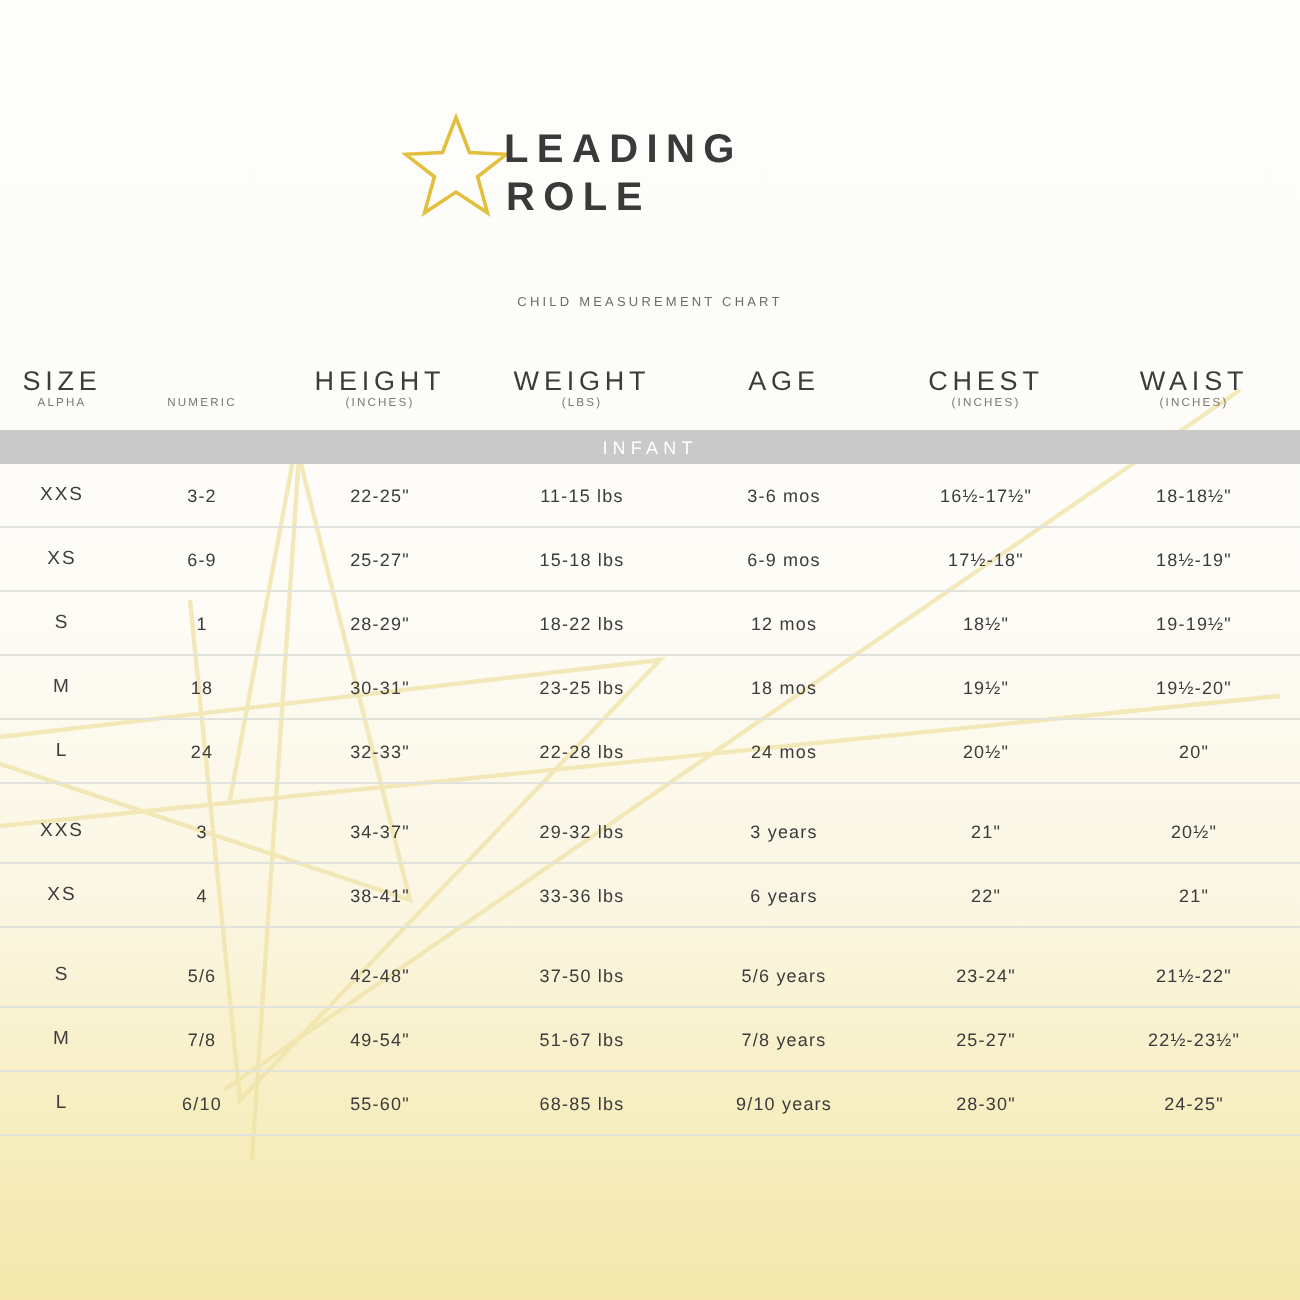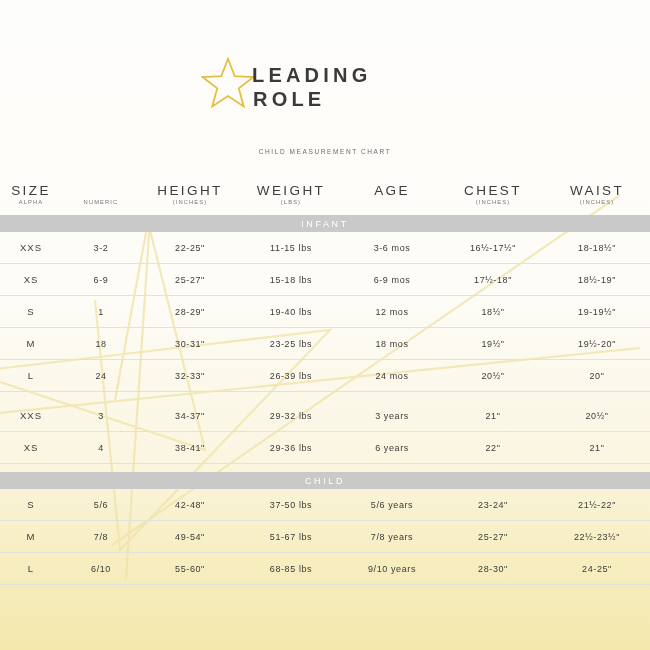--- a/index.html
+++ b/index.html
@@ -219,39 +219,39 @@
           <td>25-27"</td>
           <td>15-18 lbs</td>
           <td>6-9 mos</td>
           <td>17½-18"</td>
           <td>18½-19"</td>
         </tr>
         <tr class="data-row">
           <td class="alpha">S</td>
           <td>1</td>
           <td>28-29"</td>
-          <td>19-40 lbs</td>
+          <td>18-22 lbs</td>
           <td>12 mos</td>
           <td>18½"</td>
           <td>19-19½"</td>
         </tr>
         <tr class="data-row">
           <td class="alpha">M</td>
           <td>18</td>
           <td>30-31"</td>
           <td>23-25 lbs</td>
           <td>18 mos</td>
           <td>19½"</td>
           <td>19½-20"</td>
         </tr>
         <tr class="data-row last">
           <td class="alpha">L</td>
           <td>24</td>
           <td>32-33"</td>
-          <td>26-39 lbs</td>
+          <td>22-28 lbs</td>
           <td>24 mos</td>
           <td>20½"</td>
           <td>20"</td>
         </tr>
 
         <tr class="spacer-row">
             <td colspan="7"></td>
           </tr>
 
         <tr class="data-row">
@@ -260,33 +260,30 @@
           <td>34-37"</td>
           <td>29-32 lbs</td>
           <td>3 years</td>
           <td>21"</td>
           <td>20½"</td>
         </tr>
         <tr class="data-row last">
           <td class="alpha">XS</td>
           <td>4</td>
           <td>38-41"</td>
-          <td>29-36 lbs</td>
+          <td>33-36 lbs</td>
           <td>6 years</td>
           <td>22"</td>
           <td>21"</td>
         </tr>
 
         <tr class="spacer-row">
             <td colspan="7"></td>
           </tr>
 
-        <tr class="group-row">
-          <td colspan="7">CHILD</td>
-        </tr>
         <tr class="data-row">
           <td class="alpha">S</td>
           <td>5/6</td>
           <td>42-48"</td>
           <td>37-50 lbs</td>
           <td>5/6 years</td>
           <td>23-24"</td>
           <td>21½-22"</td>
         </tr>
         <tr class="data-row">

